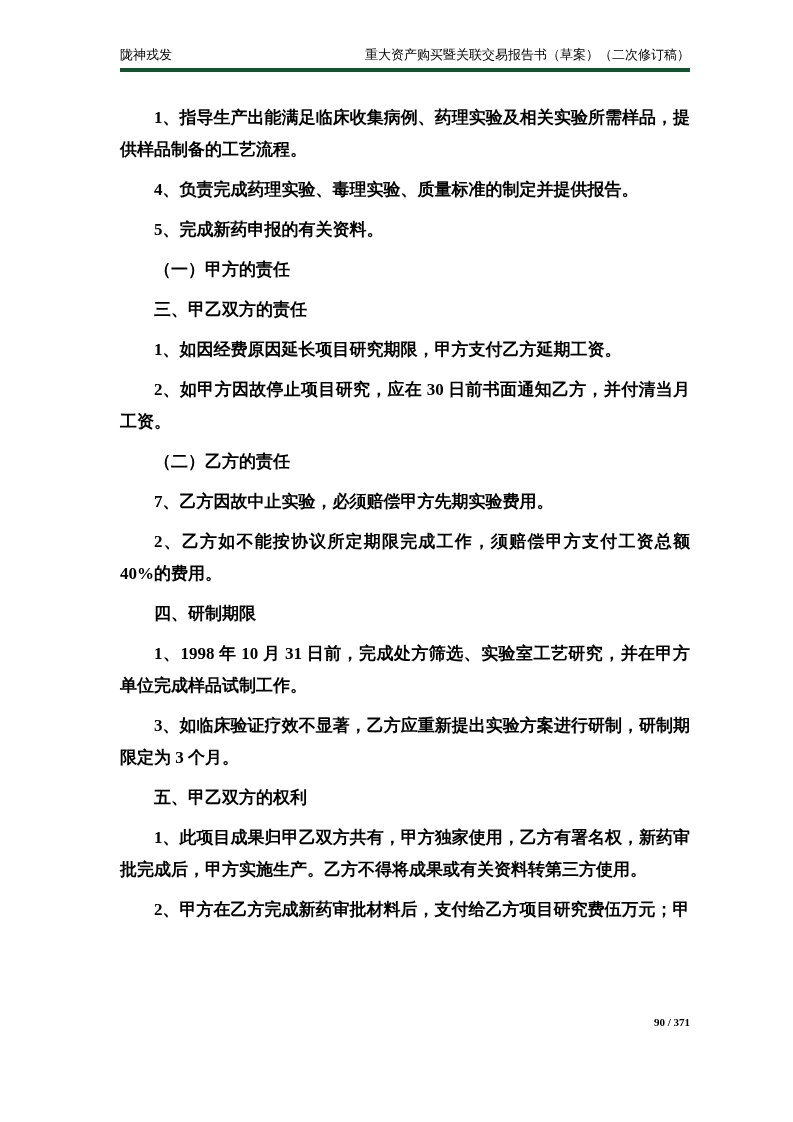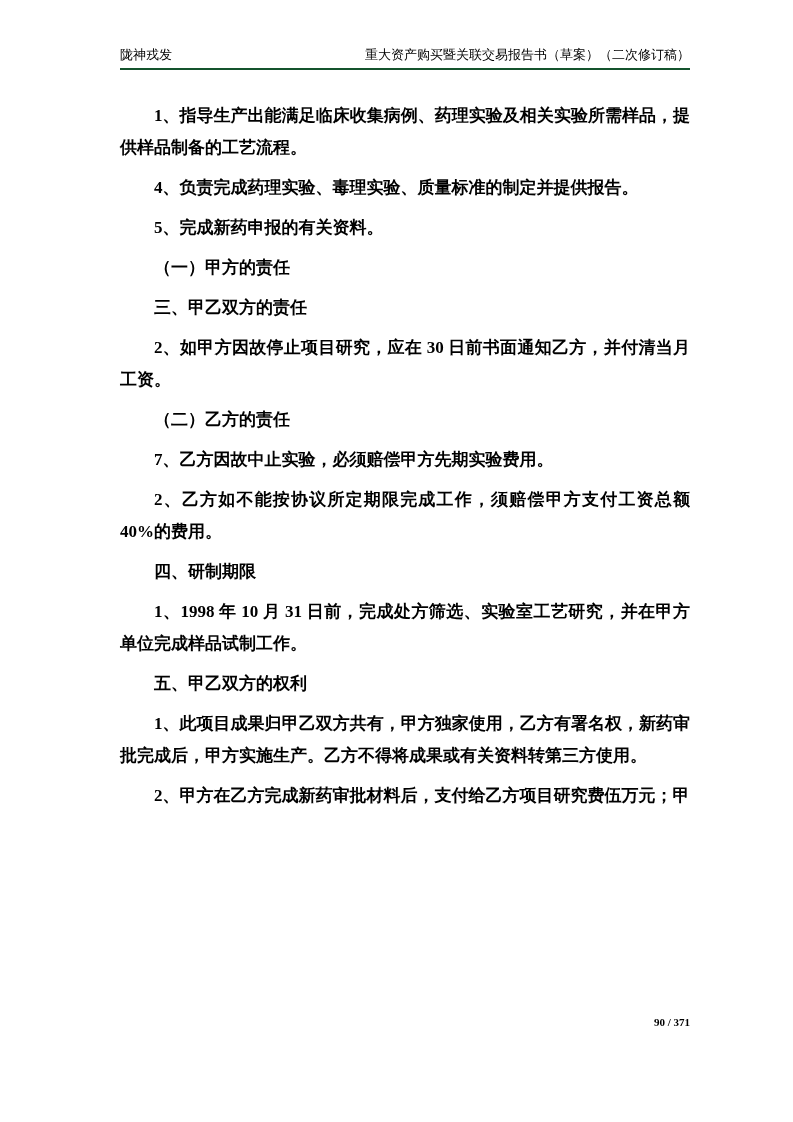--- a/index.html
+++ b/index.html
@@ -18,21 +18,21 @@
     color: #000000;
     overflow: hidden;
   }
   .doc-header {
     display: flex;
     justify-content: space-between;
     align-items: flex-end;
     font-size: 13px;
     line-height: 18px;
     padding-bottom: 4px;
-    border-bottom: 2px solid #14532d;
+    border-bottom: 4px solid #14532d;
   }
   .doc-header .hdr-left {
     white-space: nowrap;
   }
   .doc-header .hdr-right {
     white-space: nowrap;
   }
   .doc-body {
     margin-top: 30px;
     font-size: 17px;
@@ -61,26 +61,28 @@
     <span class="hdr-left">陇神戎发</span>
     <span class="hdr-right">重大资产购买暨关联交易报告书（草案）（二次修订稿）</span>
   </div>
 
   <div class="doc-body">
     <p>1、指导生产出能满足临床收集病例、药理实验及相关实验所需样品，提供样品制备的工艺流程。</p>
     <p>4、负责完成药理实验、毒理实验、质量标准的制定并提供报告。</p>
     <p>5、完成新药申报的有关资料。</p>
     <p>（一）甲方的责任</p>
     <p>三、甲乙双方的责任</p>
+    <p>1、如因经费原因延长项目研究期限，甲方支付乙方延期工资。</p>
     <p>2、如甲方因故停止项目研究，应在 30 日前书面通知乙方，并付清当月工资。</p>
     <p>（二）乙方的责任</p>
     <p>7、乙方因故中止实验，必须赔偿甲方先期实验费用。</p>
     <p>2、乙方如不能按协议所定期限完成工作，须赔偿甲方支付工资总额 40%的费用。</p>
     <p>四、研制期限</p>
     <p>1、1998 年 10 月 31 日前，完成处方筛选、实验室工艺研究，并在甲方单位完成样品试制工作。</p>
+    <p>3、如临床验证疗效不显著，乙方应重新提出实验方案进行研制，研制期限定为 3 个月。</p>
     <p>五、甲乙双方的权利</p>
     <p>1、此项目成果归甲乙双方共有，甲方独家使用，乙方有署名权，新药审批完成后，甲方实施生产。乙方不得将成果或有关资料转第三方使用。</p>
     <p>2、甲方在乙方完成新药审批材料后，支付给乙方项目研究费伍万元；甲</p>
   </div>
 
   <div class="doc-footer">
     <span>90 / 371</span>
   </div>
 
 </div>

